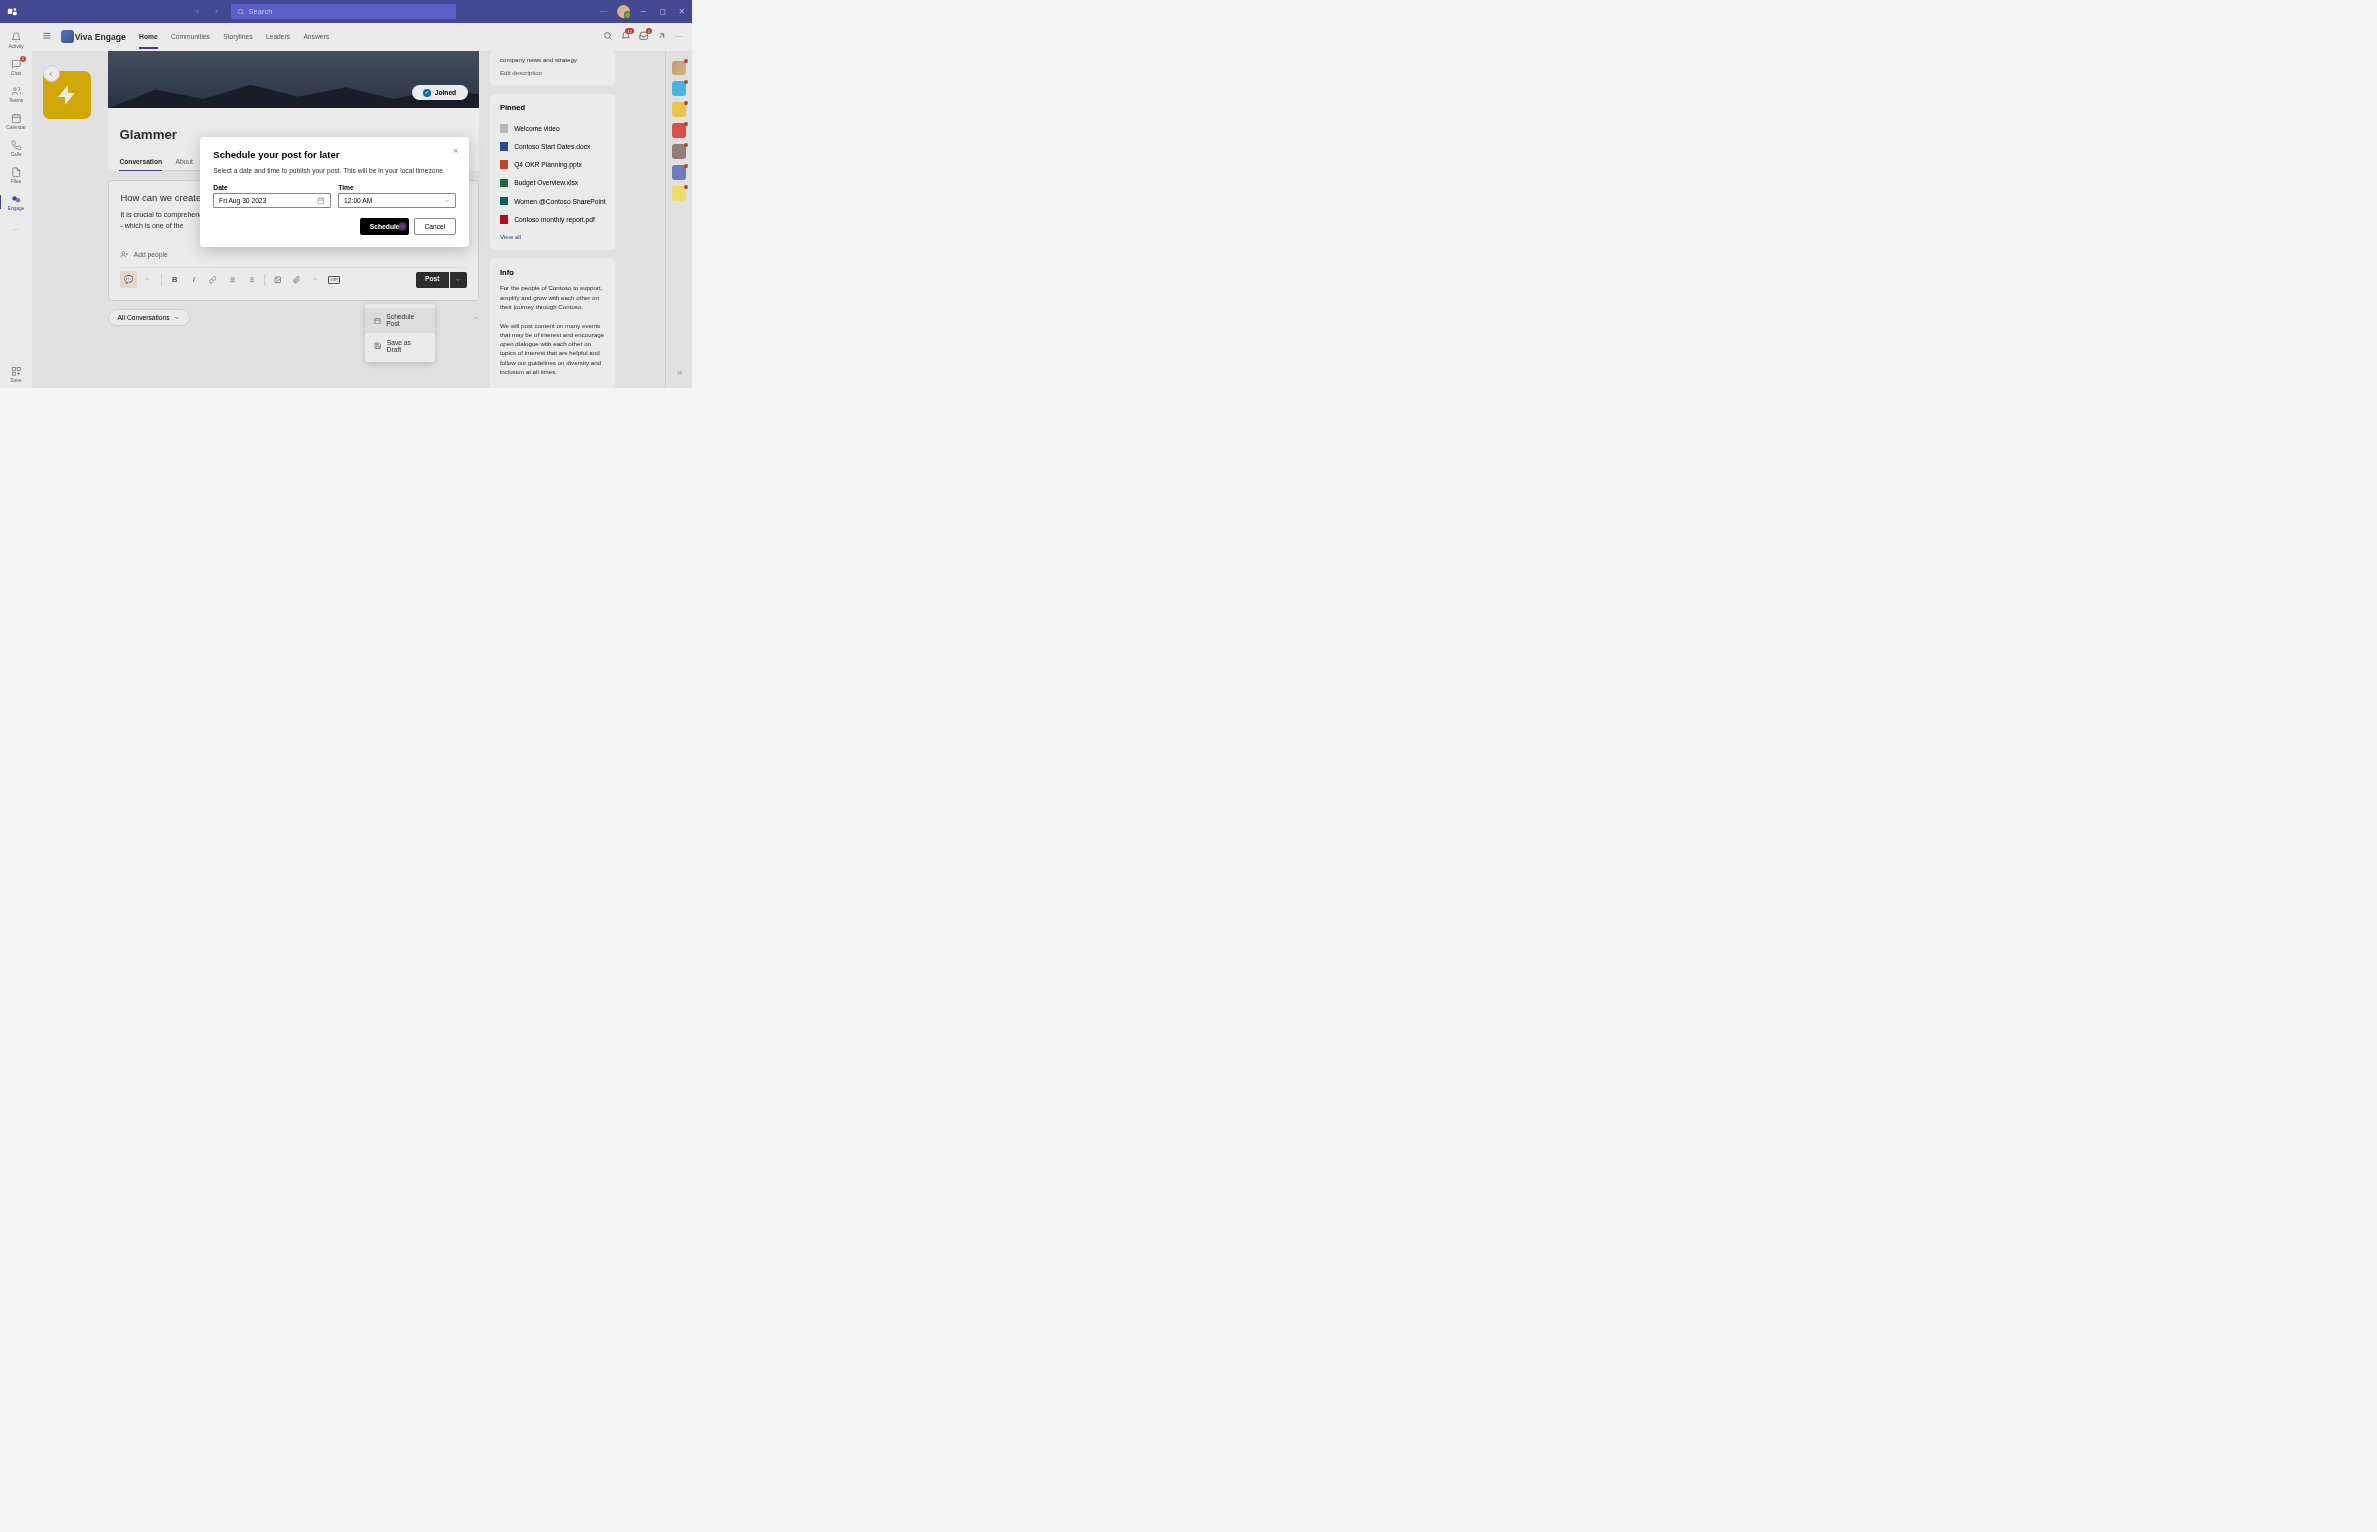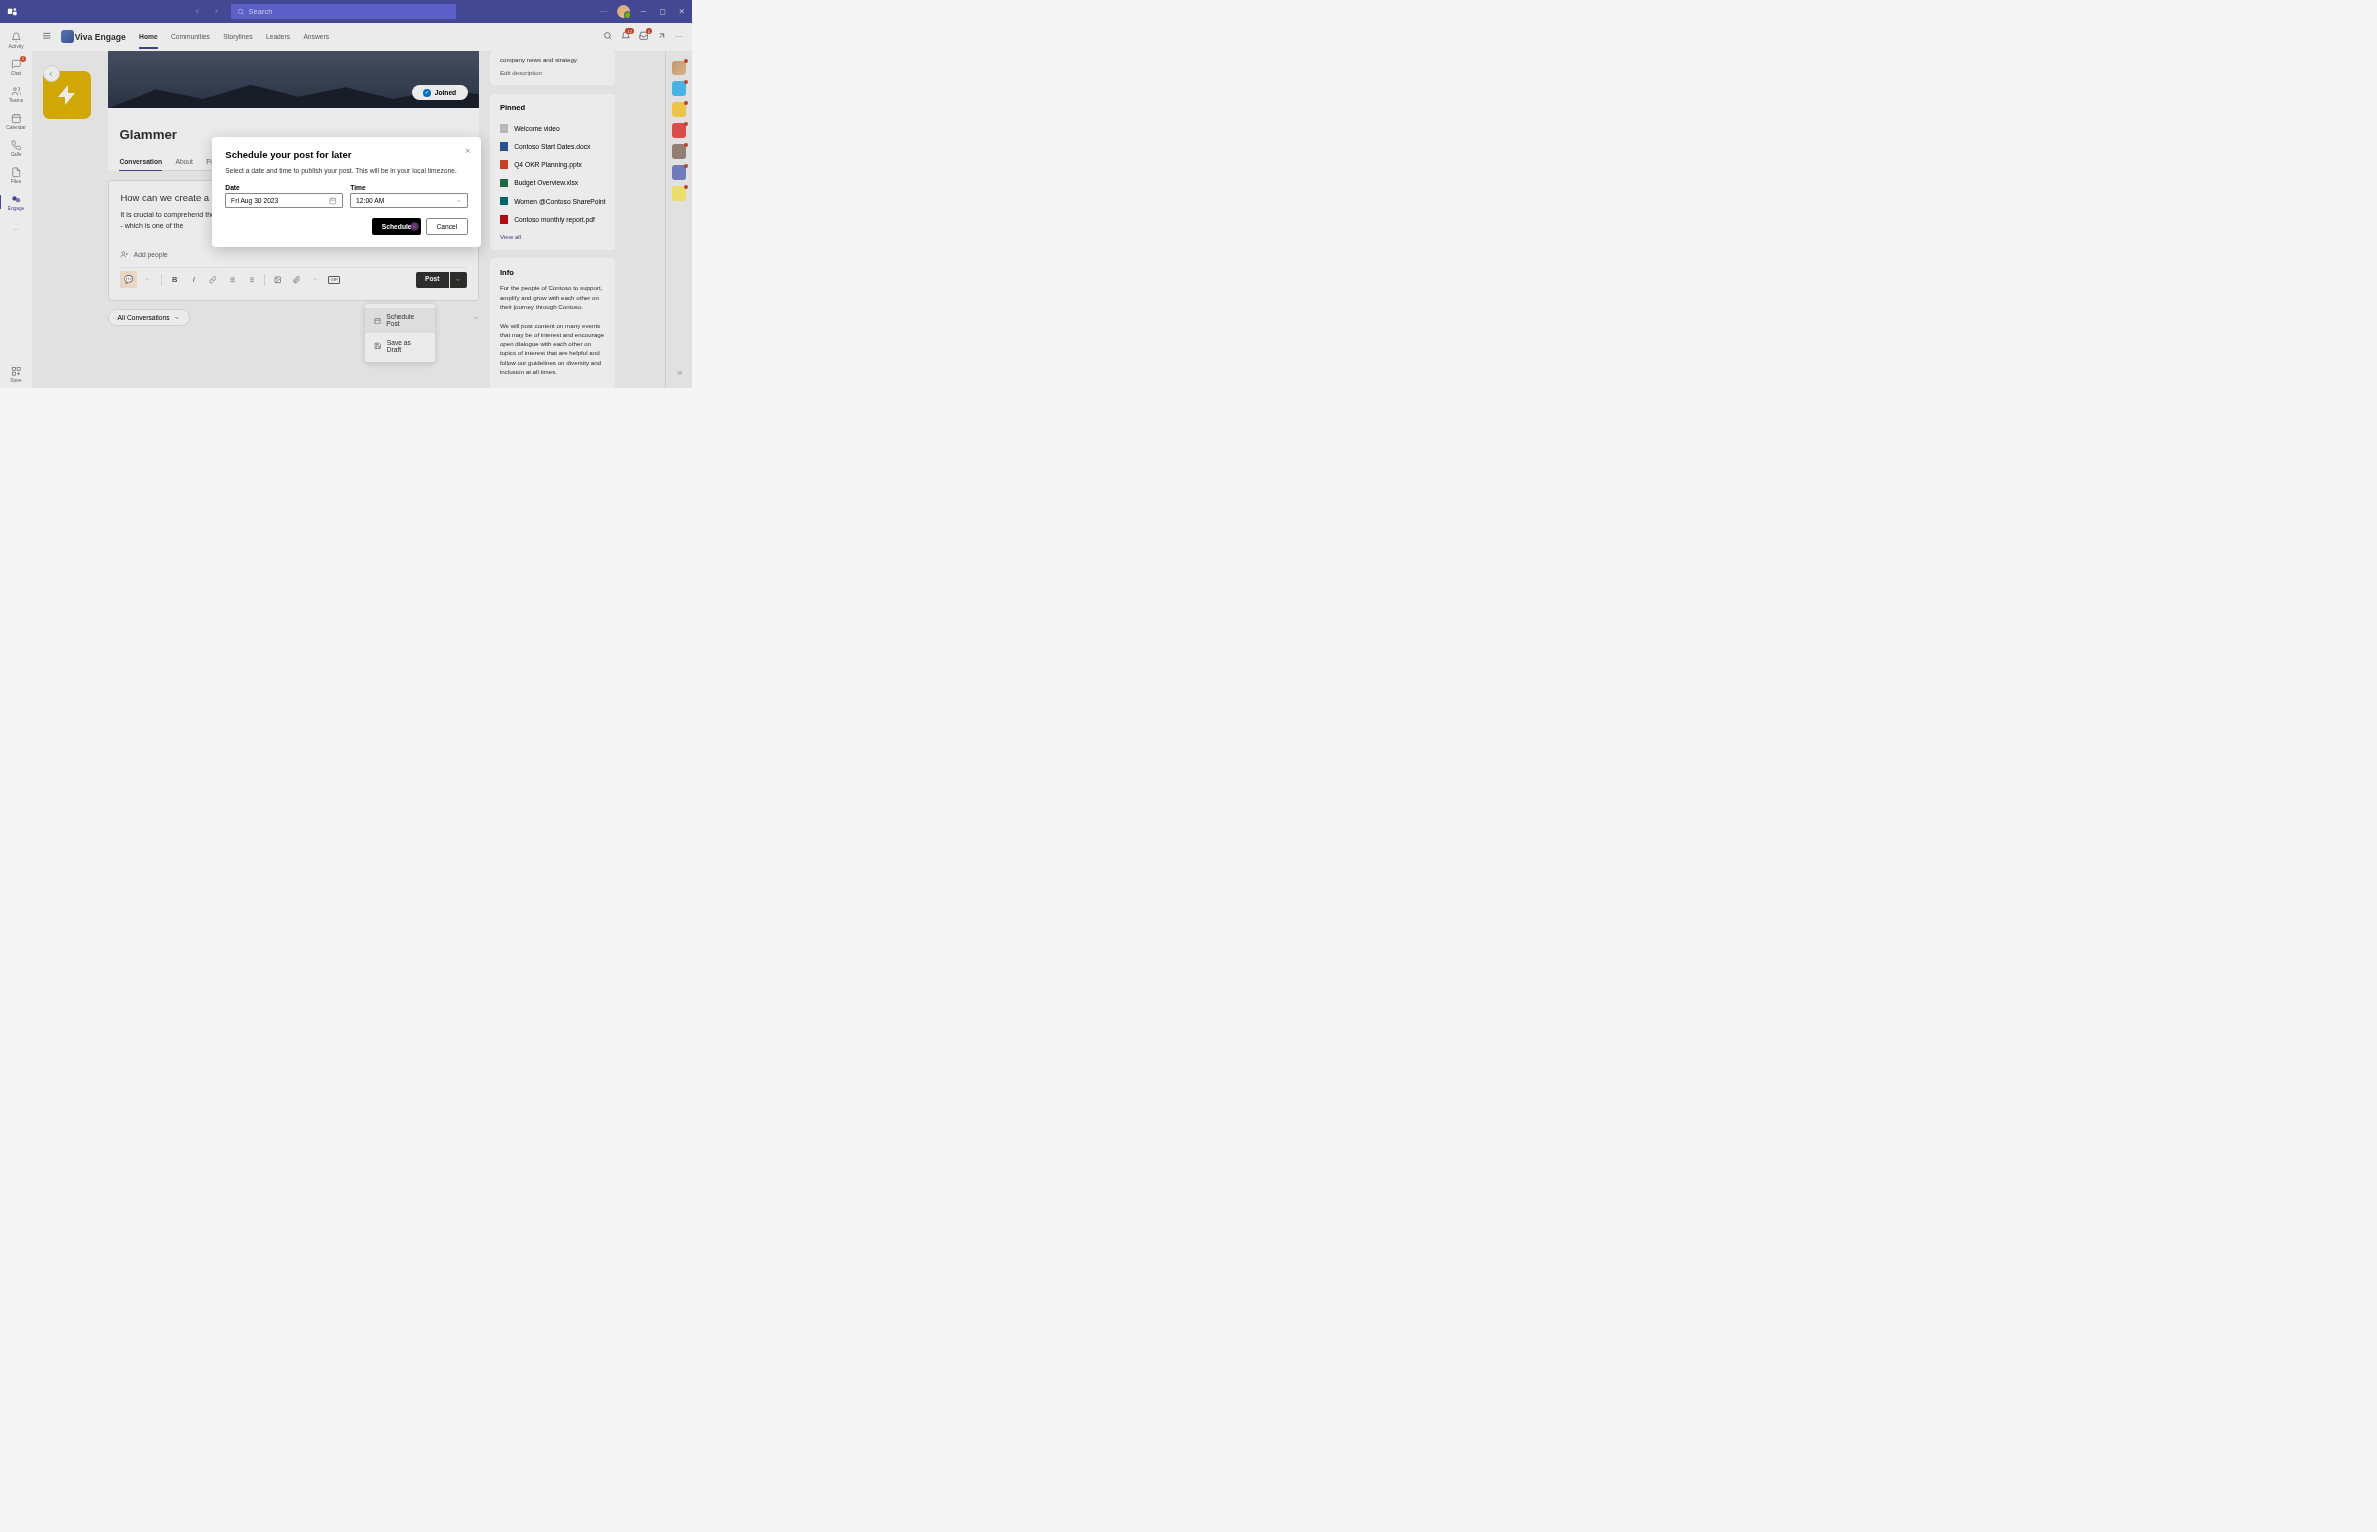--- a/index.html
+++ b/index.html
@@ -100,21 +100,21 @@
 .side-title { font-size: 7.6px; font-weight: 600; margin-bottom: 6.7px; }
 .pinned-item { display: flex; align-items: center; gap: 5.7px; padding: 4.8px 0; font-size: 6.7px; cursor: pointer; }
 .file-icon { width: 8.6px; height: 8.6px; flex-shrink: 0; }
 .view-all { color: #444791; font-size: 6.2px; margin-top: 4.8px; cursor: pointer; }
 
 
 .contacts-rail { position: absolute; right: 0; top: 51px; bottom: 0; width: 27px; background: #f5f5f5; display: flex; flex-direction: column; align-items: center; padding-top: 9.5px; gap: 6.7px; border-left: 0.5px solid #e0e0e0; }
 .contact-avatar { width: 14.3px; height: 14.3px; border-radius: 2.9px; position: relative; }
 .contact-avatar::after { content: ''; position: absolute; top: -1.4px; right: -1.4px; width: 3.8px; height: 3.8px; background: #cc4a31; border-radius: 50%; }
 .main-dim { filter: brightness(0.92); }
-.modal { position: absolute; left: 212px; top: 137px; width: 269px; background: white; border-radius: 3.8px; box-shadow: 0 3.8px 15px rgba(0,0,0,0.2); padding: 12.4px 13.3px; z-index: 100; }
+.modal { position: absolute; left: 200px; top: 137px; width: 269px; background: white; border-radius: 3.8px; box-shadow: 0 3.8px 15px rgba(0,0,0,0.2); padding: 12.4px 13.3px; z-index: 100; }
 .modal-title { font-size: 9.5px; font-weight: 700; margin-bottom: 6.7px; }
 .modal-close { position: absolute; top: 9.5px; right: 9.5px; cursor: pointer; color: #616161; }
 .modal-desc { font-size: 6.7px; color: #323130; margin-bottom: 9.5px; }
 .modal-fields { display: flex; gap: 7.6px; margin-bottom: 9.5px; }
 .field { flex: 1; }
 .field-label { font-size: 6.7px; font-weight: 600; margin-bottom: 2.9px; }
 .field-input { width: 100%; height: 15px; border: 0.5px solid #8a8886; border-radius: 1px; padding: 0 4.8px; font-size: 6.7px; display: flex; align-items: center; justify-content: space-between; }
 .modal-actions { display: flex; justify-content: flex-end; gap: 4.8px; }
 .btn-primary { background: #000; color: white; padding: 3.8px 9.5px; font-size: 6.7px; font-weight: 600; border-radius: 1.9px; cursor: pointer; border: none; position: relative; }
 .btn-secondary { background: white; border: 0.5px solid #8a8886; padding: 3.8px 9.5px; font-size: 6.7px; border-radius: 1.9px; cursor: pointer; }

